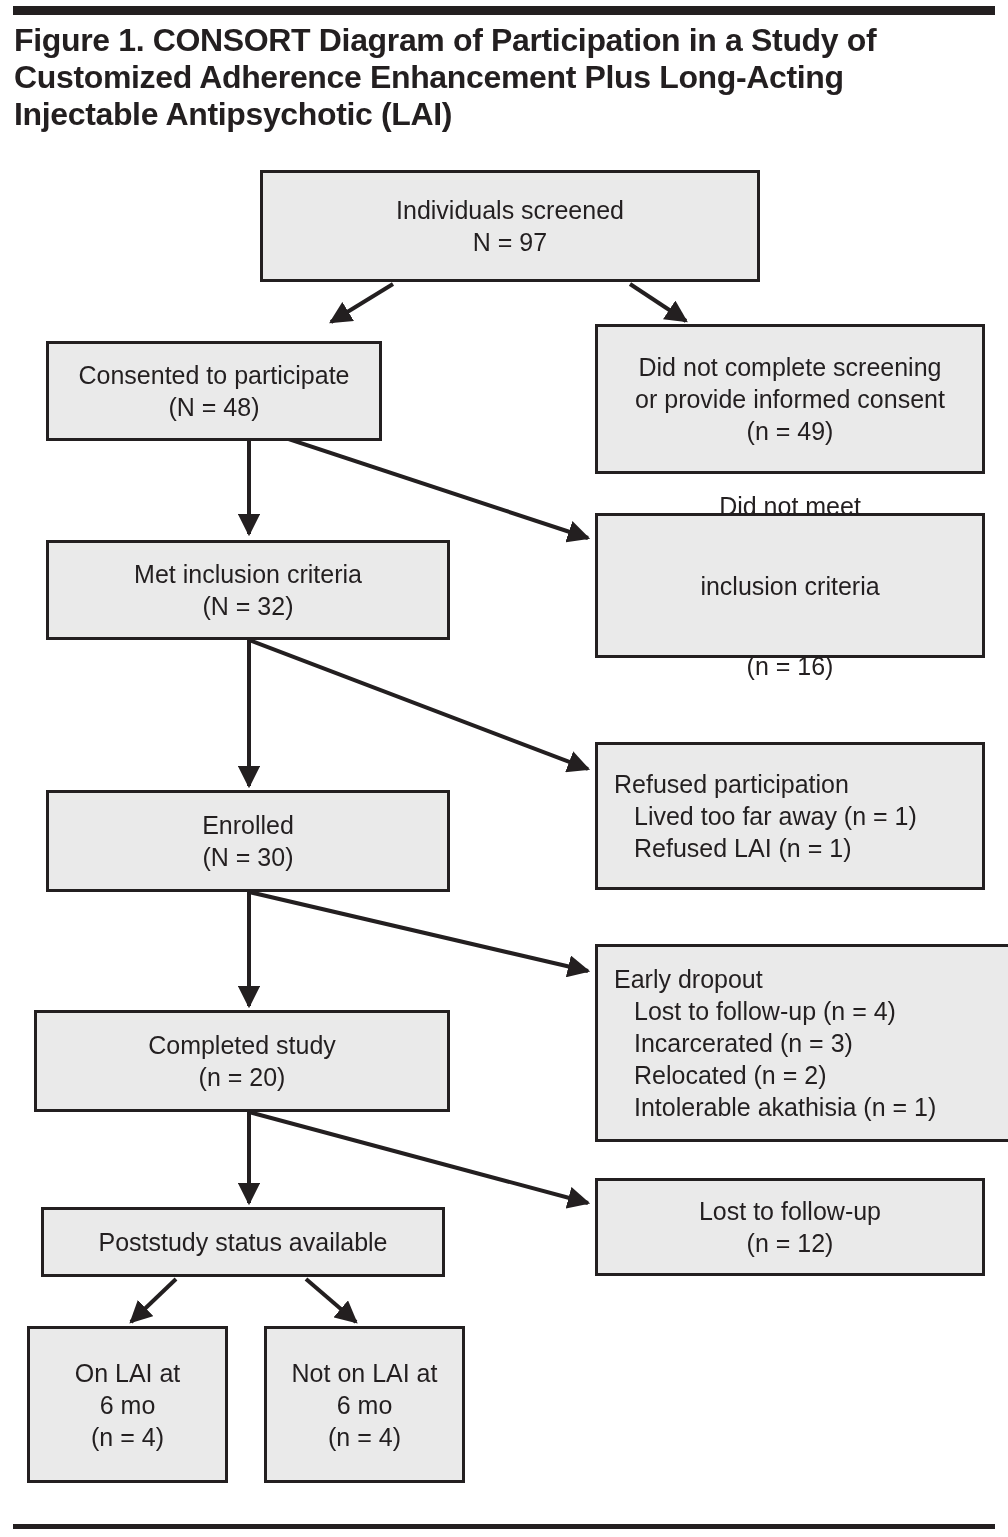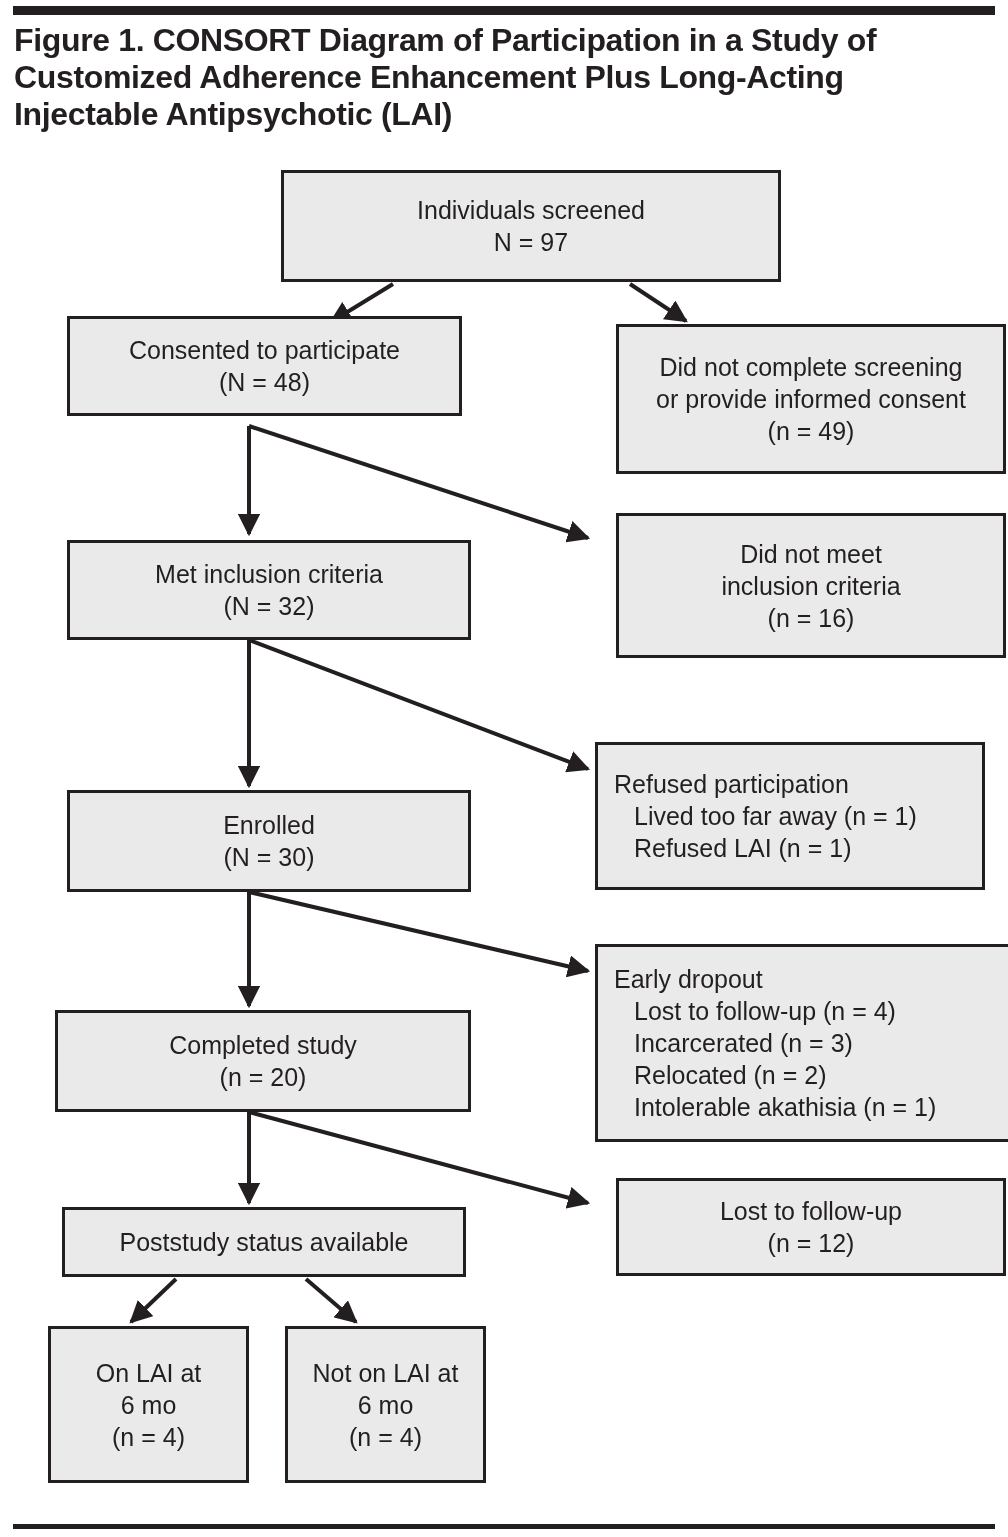--- a/index.html
+++ b/index.html
@@ -70,21 +70,20 @@
     display: flex;
     flex-direction: column;
     justify-content: center;
     font-size: 25px;
     line-height: 32px;
     color: #231f20;
   }
   .node.center {
     align-items: center;
     text-align: left;
-    margin-left: 21px;
   }
   .node.left {
     align-items: flex-start;
     text-align: left;
     padding-left: 16px;
   }
   .node .line { display: block; white-space: nowrap; }
   .node .line.indent { padding-left: 20px; }
 </style>
 </head>
@@ -128,37 +127,37 @@
 
       <line x1="306" y1="1279" x2="356" y2="1322"></line>
     </g>
   </svg>
 
   <div class="node center" style="left:260px; top:170px; width:500px; height:112px;">
     <span class="line">Individuals screened</span>
     <span class="line">N = 97</span>
   </div>
 
-  <div class="node center" style="left:46px; top:316px; width:395px; height:100px;">
+  <div class="node center" style="left:46px; top:341px; width:336px; height:100px;">
     <span class="line">Consented to participate</span>
     <span class="line">(N = 48)</span>
   </div>
 
   <div class="node center" style="left:595px; top:324px; width:390px; height:150px;">
     <span class="line">Did not complete screening</span>
     <span class="line">or provide informed consent</span>
     <span class="line">(n = 49)</span>
   </div>
 
   <div class="node center" style="left:46px; top:540px; width:404px; height:100px;">
     <span class="line">Met inclusion criteria</span>
     <span class="line">(N = 32)</span>
   </div>
 
-  <div class="node center" style="left:595px; top:513px; width:390px; height:145px;">
+  <div class="node center" style="left:595px; top:513px; width:390px; height:145px;gap:48px;">
     <span class="line">Did not meet</span>
     <span class="line">inclusion criteria</span>
     <span class="line">(n = 16)</span>
   </div>
 
   <div class="node center" style="left:46px; top:790px; width:404px; height:102px;">
     <span class="line">Enrolled</span>
     <span class="line">(N = 30)</span>
   </div>
 

